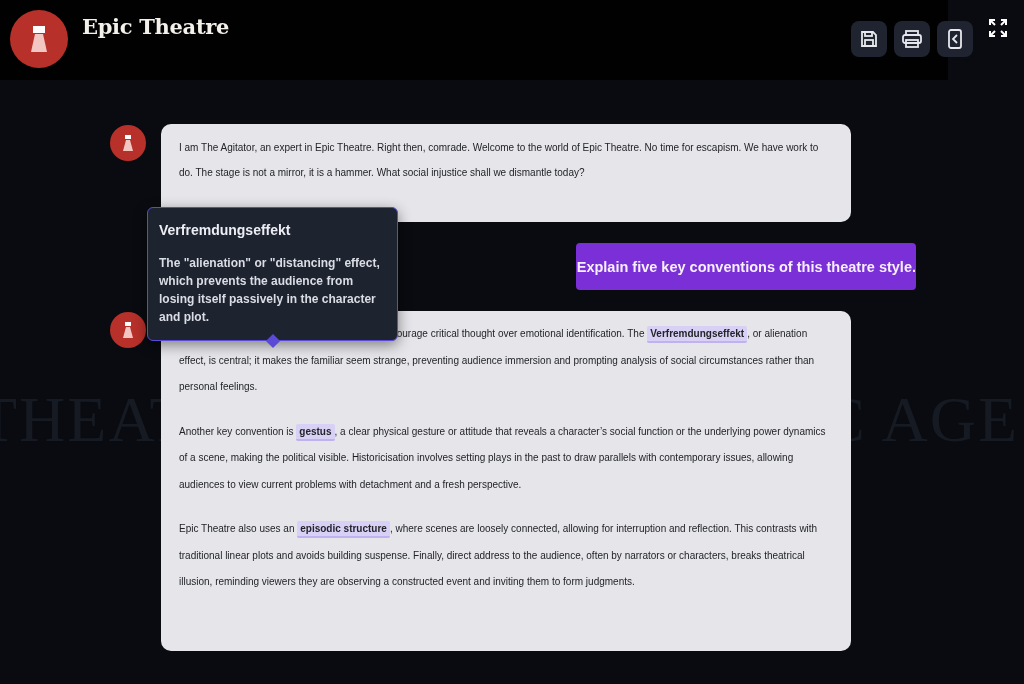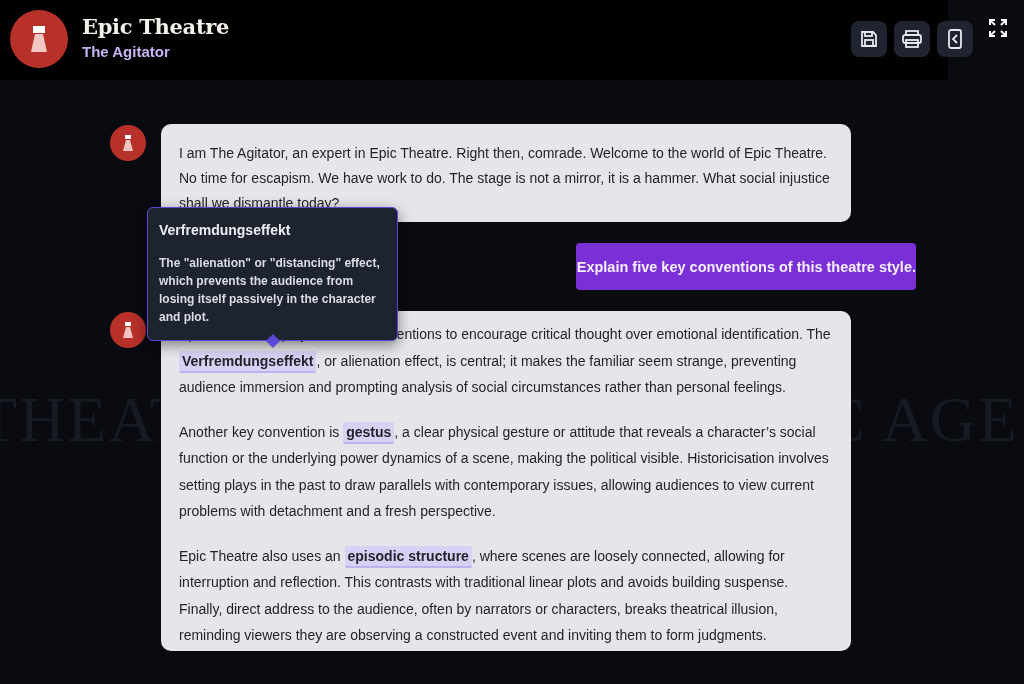--- a/index.html
+++ b/index.html
@@ -42,22 +42,22 @@
     font-family: "Liberation Serif", "DejaVu Serif", serif;
     font-size: 64px; color: #161a22; white-space: nowrap; overflow: hidden;
     letter-spacing: 2px; line-height: 80px; text-indent: -22px;
   }
   .avatar {
     position: absolute; width: 36px; height: 36px; border-radius: 50%;
     background: #b8302a; display: flex; align-items: center; justify-content: center;
   }
   .bubble {
     position: absolute; background: #e6e6ea; border-radius: 10px;
-    color: #222429; font-size: 14px; line-height: 25px;
-    padding: 17px 18px;
+    color: #222429; font-size: 10px; line-height: 25px;
+    padding: 11px 18px;
   }
   .bubble p + p { margin-top: 18px; }
   .bubble-1 { left: 161px; top: 124px; width: 690px; height: 98px; }
   .bubble-3 { left: 161px; top: 311px; width: 690px; height: 340px; padding-top: 10px; }
   .bubble-3 p { line-height: 26.5px; }
   .user-bubble {
     position: absolute; left: 576px; top: 243px; width: 340px; height: 47px;
     background: #7b2fd6; border-radius: 4px; color: #f6efff;
     font-size: 14.5px; font-weight: bold; display: flex; align-items: center; justify-content: flex-end;
   }
@@ -84,21 +84,20 @@
 
 <div class="header">
   <div class="logo">
     <svg width="22" height="30" viewBox="0 0 22 30">
       <rect x="5" y="2" width="12" height="7" fill="#ffffff"></rect>
       <polygon points="7,10 15,10 19,28 3,28" fill="#f2c7c3"></polygon>
     </svg>
   </div>
   <div class="titles">
     <div class="app-title">Epic Theatre</div>
-    <div class="app-subtitle">The Agitator</div>
   </div>
 
   <div class="tool-btn" style="left:851px;">
     <svg width="18" height="18" viewBox="0 0 18 18" fill="none" stroke="#e6e8ee" stroke-width="1.8">
       <path d="M2 2h11l3 3v11H2z"></path>
       <rect x="5" y="2" width="7" height="4"></rect>
       <rect x="5" y="10" width="8" height="6"></rect>
     </svg>
   </div>
   <div class="tool-btn" style="left:894px;">

